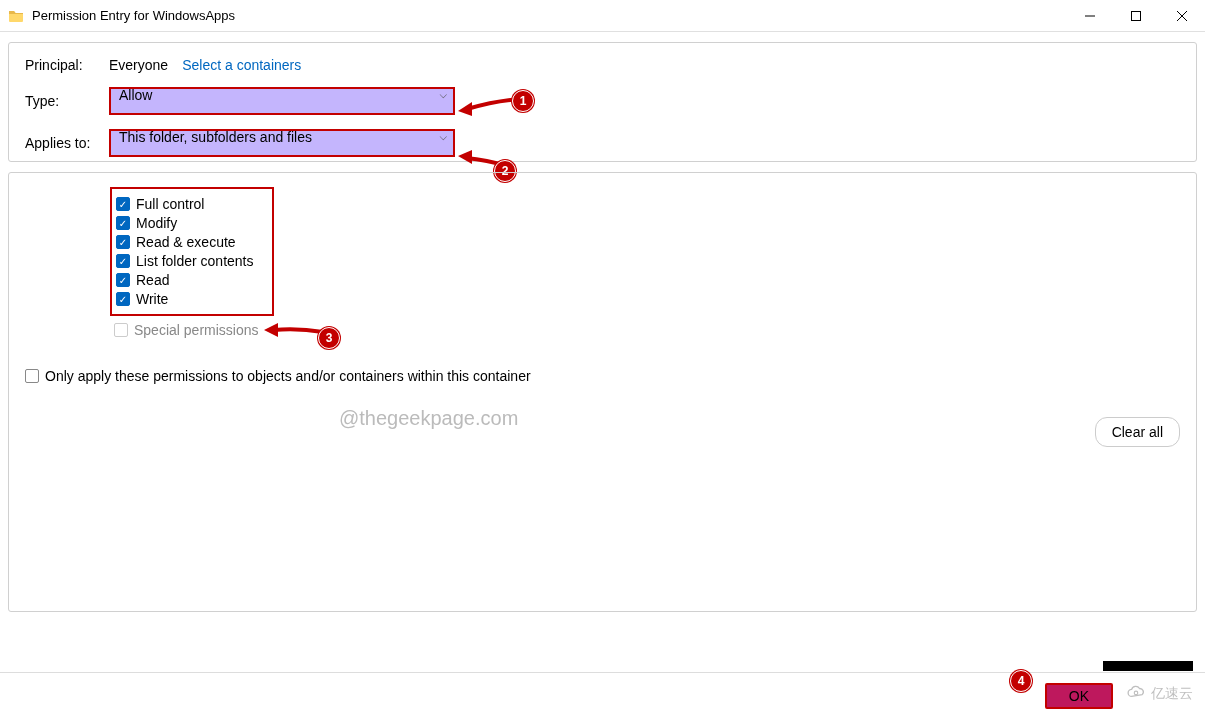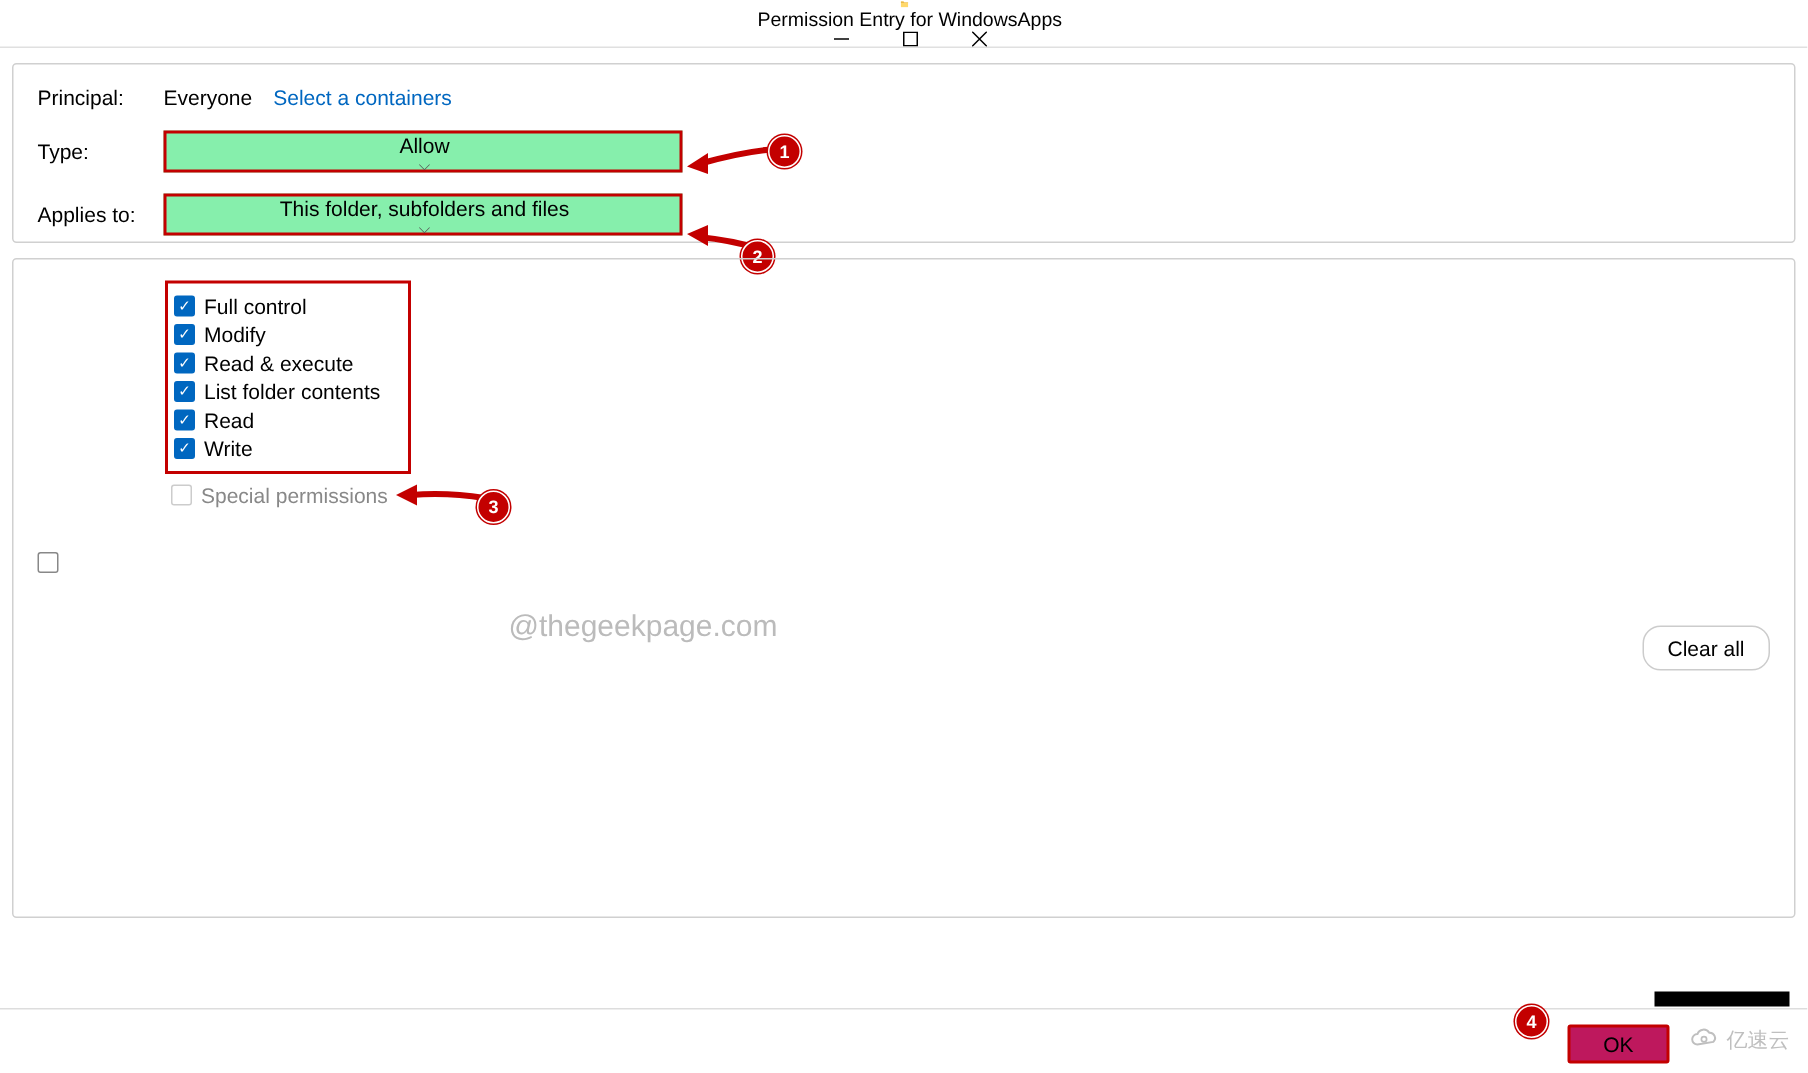--- a/index.html
+++ b/index.html
@@ -1,27 +1,27 @@
 <!DOCTYPE html>
 <html><head>
   <meta charset="utf-8">
   <style>
     * { box-sizing: border-box; margin: 0; padding: 0; }
     body { font-family: "Segoe UI", Arial, sans-serif; font-size: 14px; background: #fff; width: 1205px; height: 715px; position: relative; color: #000; }
-    .titlebar { height: 32px; display: flex; align-items: center; padding-left: 8px; border-bottom: 1px solid #e0e0e0; flex-direction: column; }
+    .titlebar { height: 32px; display: flex; align-items: center; padding-left: 8px; border-bottom: 1px solid #e0e0e0; }
     .titlebar-icon { width: 16px; height: 16px; margin-right: 8px; }
     .titlebar-title { font-size: 13px; flex: 1; }
     .winbtns { display: flex; height: 100%; }
     .winbtn { width: 46px; display: flex; align-items: center; justify-content: center; cursor: default; }
     .section-box { border: 1px solid #d0d0d0; border-radius: 3px; margin: 10px 8px; padding: 14px 16px; position: relative; }
     .row { display: flex; align-items: center; margin-bottom: 14px; }
     .row-label { width: 84px; color: #000; }
     .link { color: #0067c0; cursor: pointer; }
     .principal-value { margin-right: 14px; }
-    .combo { border: 2px solid #c30000; width: 346px; height: 28px; display: flex; align-items: center; justify-content: space-between; padding: 0 6px 12px 8px; position: relative; cursor: default; background: #86efac; flex-direction: column; }
+    .combo { border: 2px solid #c30000; width: 346px; height: 28px; display: flex; align-items: center; justify-content: space-between; padding: 0 6px 12px 8px; position: relative; cursor: default; background: #c4b5fd; }
     .chev { font-size: 10px; color: #555; }
     .basic-perms-header { display: flex; justify-content: space-between; align-items: center; margin-bottom: 14px; }
     .perm-list { margin-left: 85px; width: 164px; border: 2px solid #c30000; padding: 4px 4px 4px 4px; }
     .perm-item { display: flex; align-items: center; margin: 3px 0; }
     .cb { width: 14px; height: 14px; border: 1px solid #888; border-radius: 2px; margin-right: 6px; display: inline-flex; align-items: center; justify-content: center; font-size: 10px; background:#fff; flex-shrink:0; }
     .cb.checked { background: #0067c0; border-color:#0067c0; color: #fff; }
     .cb.disabled { border-color:#ccc; }
     .perm-special { margin-left: 89px; margin-top: 6px; display:flex; align-items:center; color:#888; }
     .only-apply { display: flex; align-items: center; margin-top: 30px; }
     .clear-btn { position: absolute; right: 16px; top: 244px; border: 1px solid #ccc; border-radius: 12px; padding: 6px 16px; background: #fff; cursor: default; }
@@ -126,20 +126,21 @@
         <span>Write</span>
       </div>
   </div>
   <div class="perm-special">
     <span class="cb disabled"></span>
     <span>Special permissions</span>
   </div>
 
   <div class="only-apply">
     <span class="cb"></span>
+    <span>Only apply these permissions to objects and/or containers within this container</span>
   </div>
 
   <div class="clear-btn">Clear all</div>
 </div>
 
 <svg class="arrow-svg" style="left:258px; top:320px;" width="70" height="24" viewBox="0 0 70 24">
     <path d="M65 12 Q40 8 16 10" fill="none" stroke="#c30000" stroke-width="4"></path>
     <path d="M6 10 l14 -7 l0 14 z" fill="#c30000"></path>
   </svg>
 <div class="callout" style="left:318px; top:327px;">3</div>

